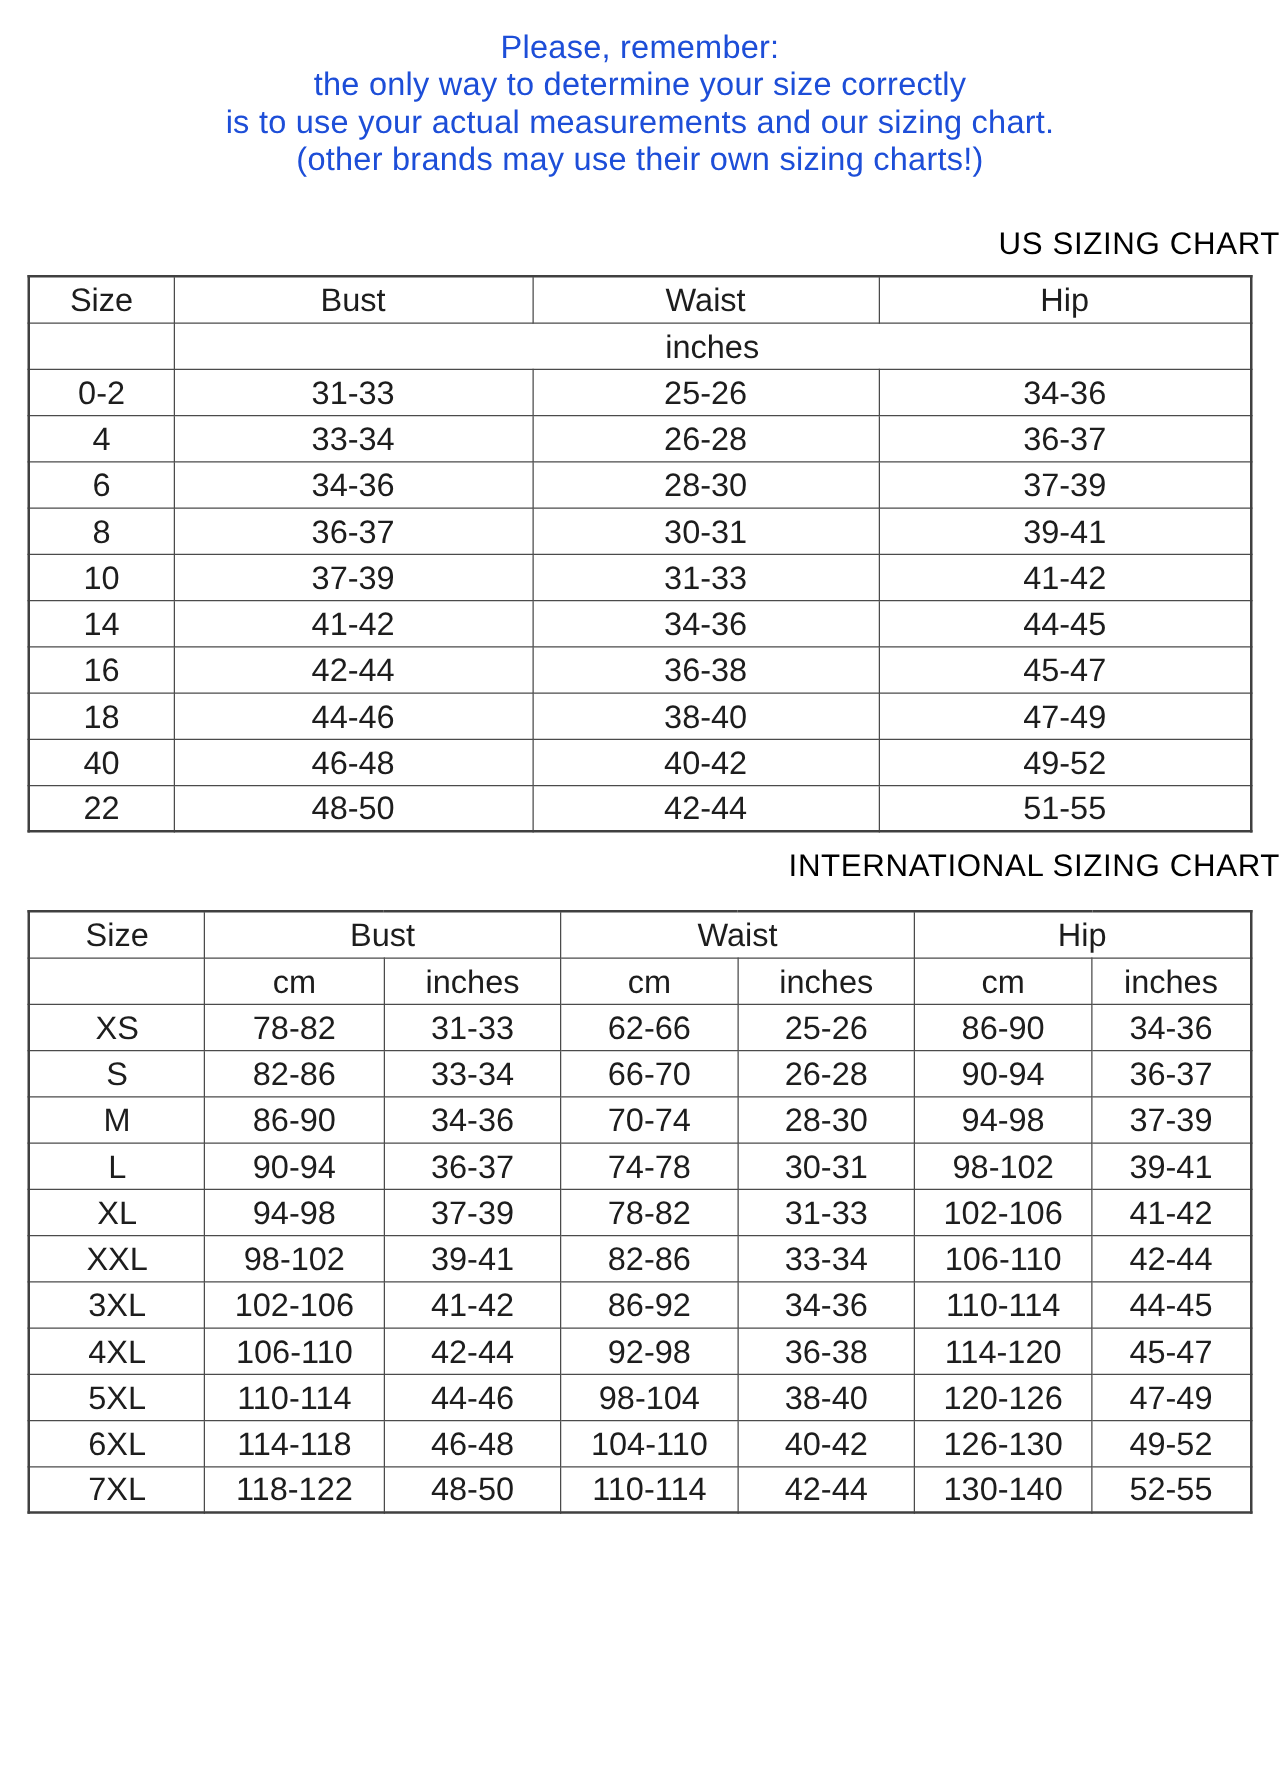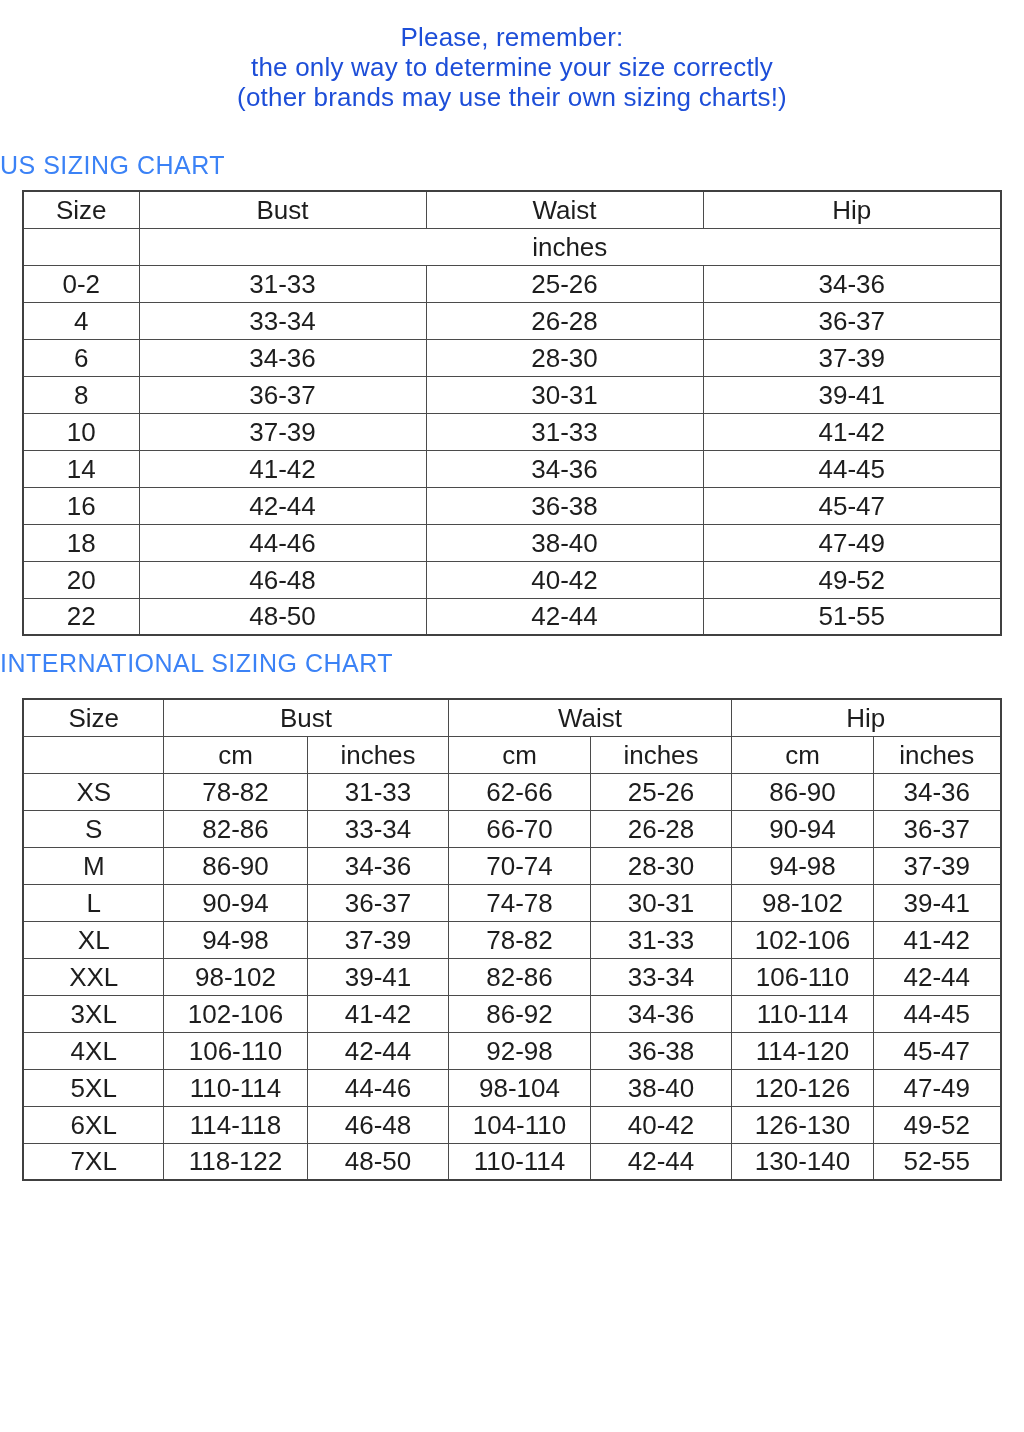--- a/index.html
+++ b/index.html
@@ -23,22 +23,22 @@
     font-size: 26px;
     font-weight: 400;
     line-height: 30px;
     letter-spacing: 0.2px;
   }
   .intro .para + .para {
     margin-top: 34px;
   }
 
   .section-title {
-    text-align: left;
-    color: #3b82f6;
+    text-align: right;
+    color: #000000;
     font-size: 25px;
     line-height: 30px;
     letter-spacing: 0.5px;
     font-weight: 400;
   }
   .section-title.us   { margin-top: 38px; margin-bottom: 10px; }
   .section-title.intl { margin-top: 12px; margin-bottom: 20px; }
 
   table.sizing {
     border-collapse: collapse;
@@ -65,20 +65,21 @@
   table.intl-table { width: 977px; }
   table.intl-table th, table.intl-table td { height: 37px; }
 </style>
 </head>
 <body>
 
 <div class="intro">
   <div class="para">
     <div>Please, remember:</div>
     <div>the only way to determine your size correctly</div>
+    <div>is to use your actual measurements and our sizing chart.</div>
     <div>(other brands may use their own sizing charts!)</div>
   </div>
 </div>
 
 <div class="section-title us">US SIZING CHART</div>
 
 <table class="sizing us-table">
   <colgroup>
     <col style="width:116px">
     <col style="width:287px">
@@ -140,21 +141,21 @@
         <td>36-38</td>
         <td>45-47</td>
       </tr>
       <tr>
         <td>18</td>
         <td>44-46</td>
         <td>38-40</td>
         <td>47-49</td>
       </tr>
       <tr>
-        <td>20</td>
+        <td>40</td>
         <td>46-48</td>
         <td>40-42</td>
         <td>49-52</td>
       </tr>
       <tr>
         <td>22</td>
         <td>48-50</td>
         <td>42-44</td>
         <td>51-55</td>
       </tr>

